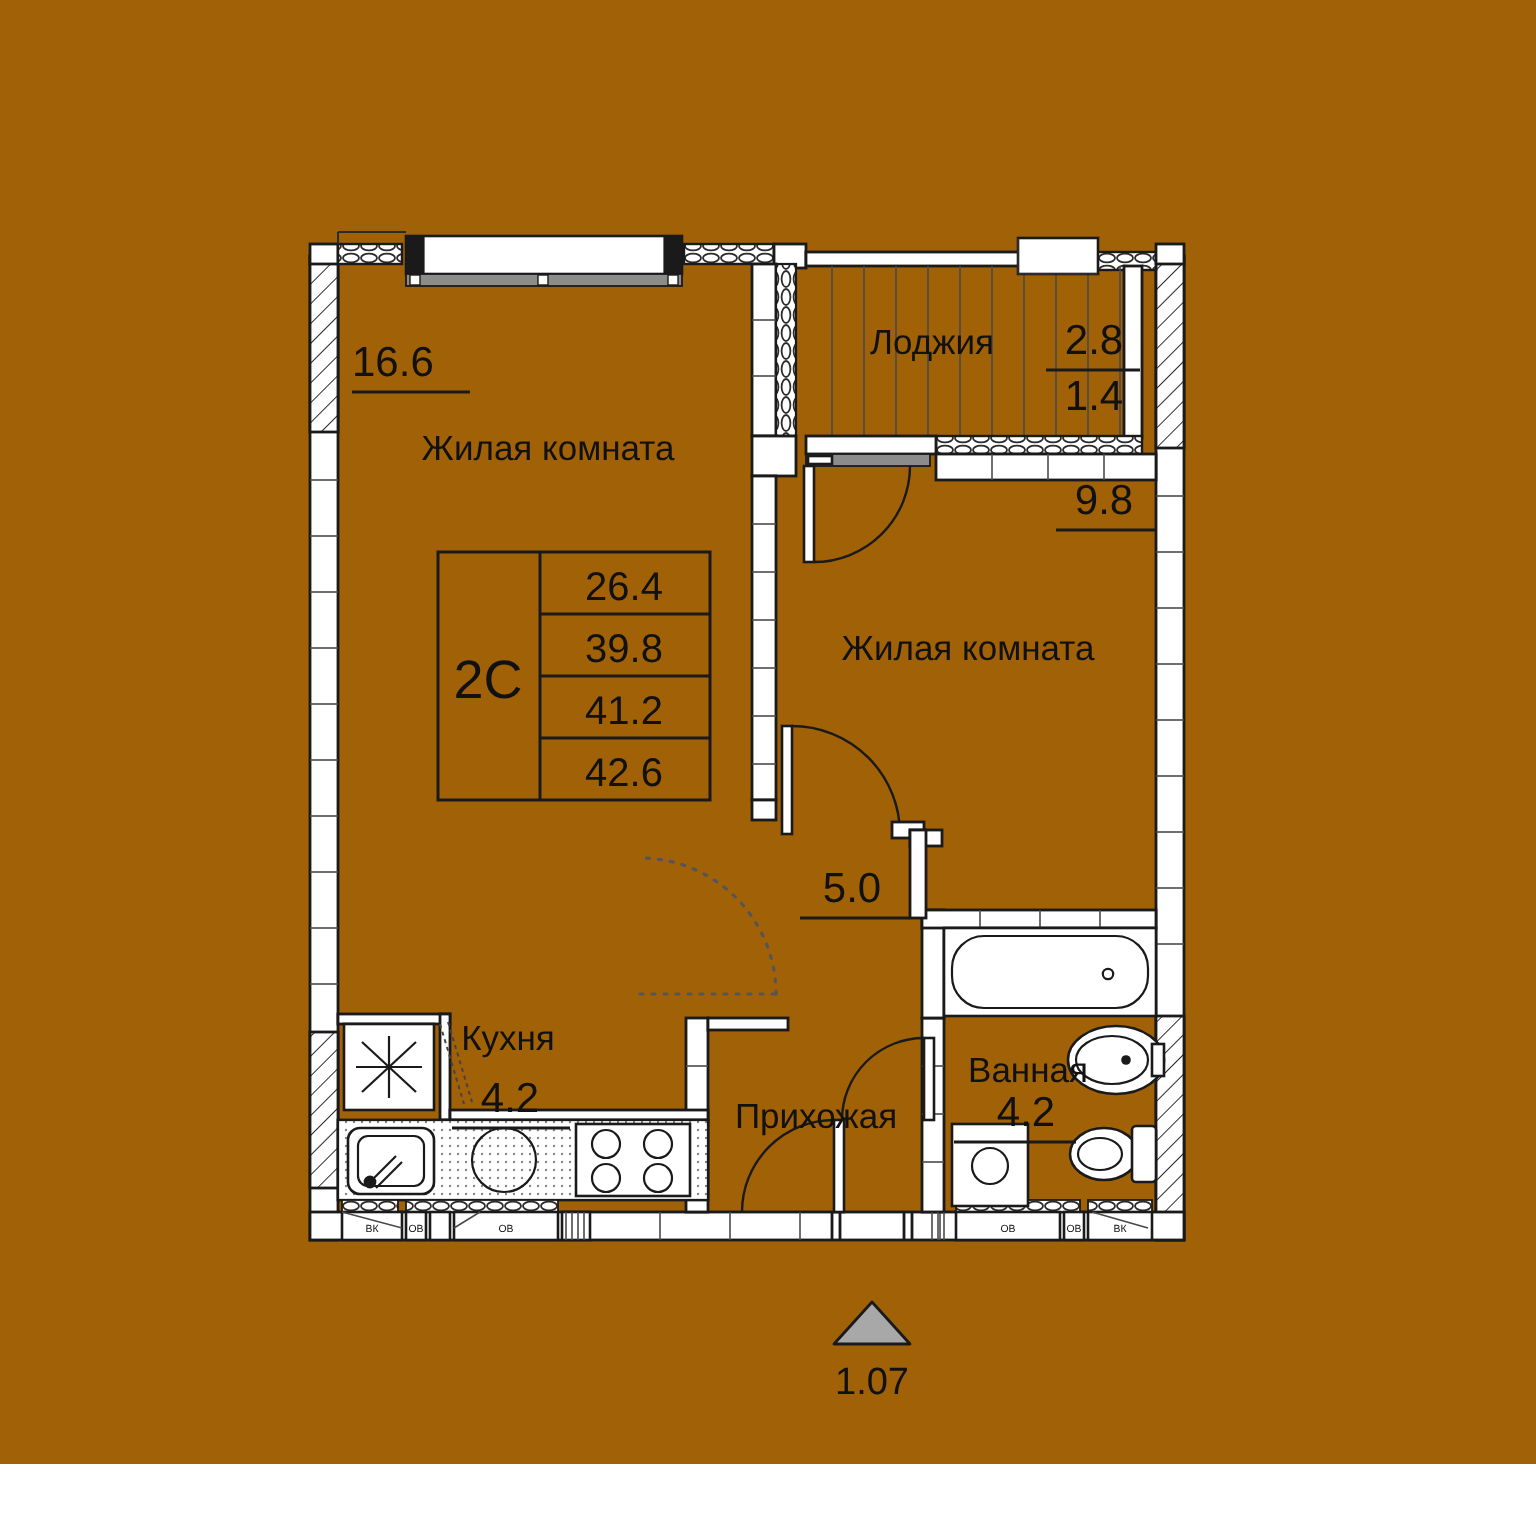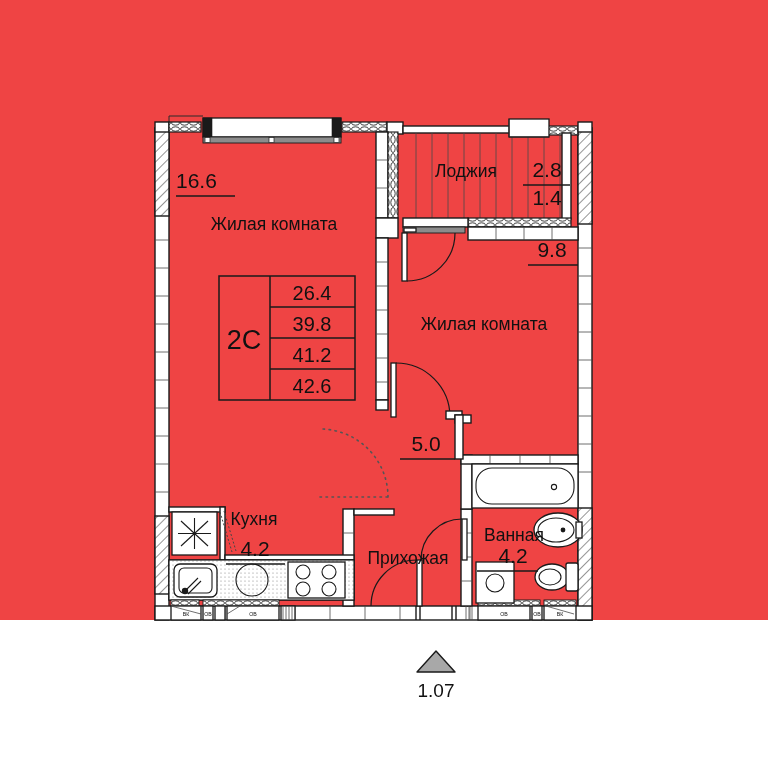--- a/index.html
+++ b/index.html
@@ -7,22 +7,22 @@
     padding: 0;
     background: #ffffff;
     width: 768px;
     height: 768px;
     overflow: hidden;
     font-family: "Liberation Sans", sans-serif;
   }
   #plan-root {
     position: relative;
     width: 768px;
-    height: 620px;
-    background: #ef4444;
+    height: 732px;
+    background: #a16207;
   }
   svg#floorplan {
     display: block;
     width: 768px;
     height: 768px;
   }
   .wall-fill { fill: #ffffff; stroke: #1a1a1a; stroke-width: 1.4; }
   .wall-line { stroke: #1a1a1a; stroke-width: 1.4; fill: none; }
   .thin-line { stroke: #2b2b2b; stroke-width: 1; fill: none; }
   .hair-line { stroke: #4a4a4a; stroke-width: 0.8; fill: none; }

